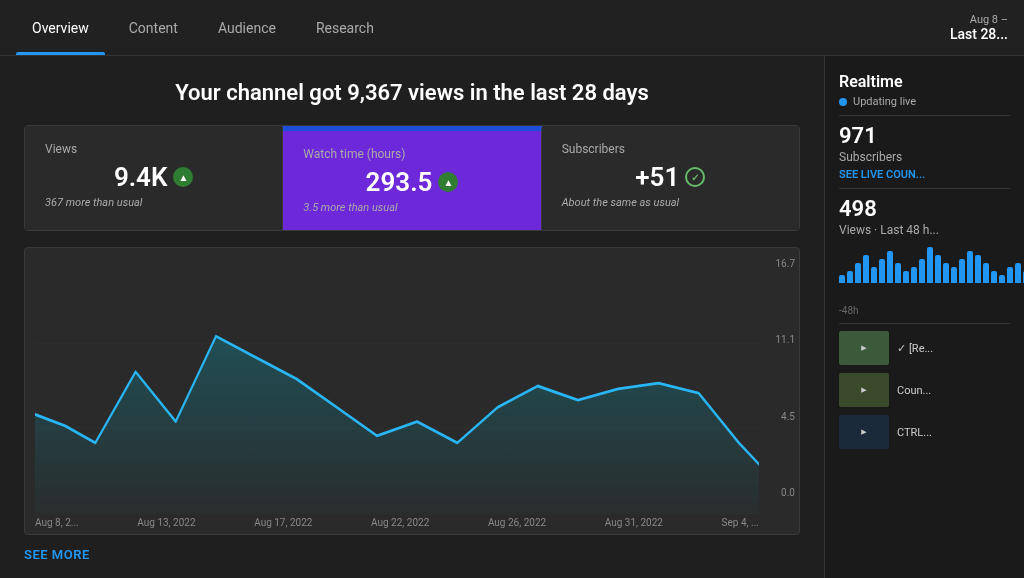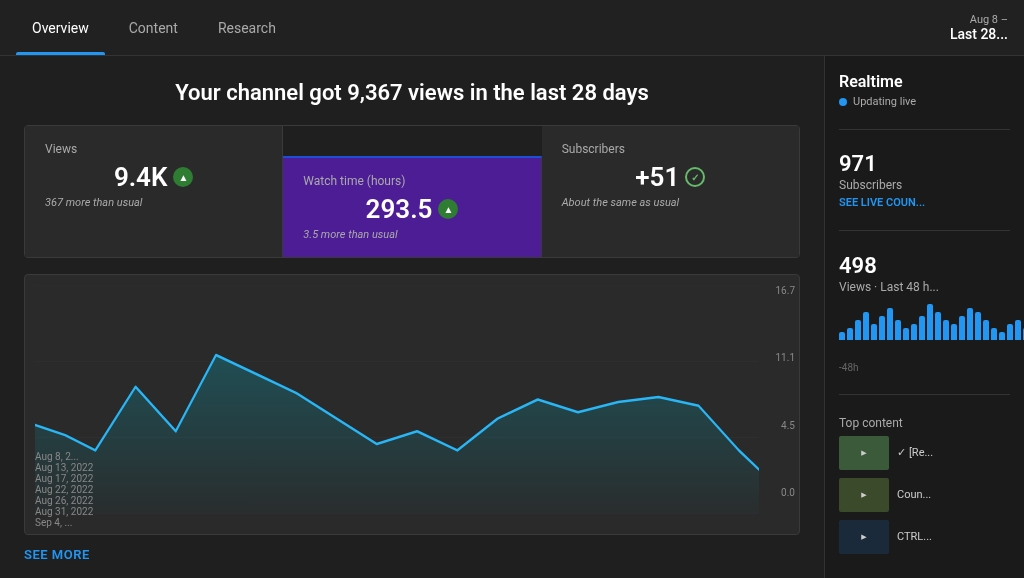--- a/index.html
+++ b/index.html
@@ -104,23 +104,22 @@
     }
     .stat-card {
       flex: 1;
       padding: 16px 20px;
       background: #2a2a2a;
       border-right: 1px solid #3a3a3a;
       text-align: left;
     }
     .stat-card:last-child { border-right: none; }
     .stat-card.active {
-      background: #4c1d95;
-      border-top: 2px solid #1d4ed8;
-      margin-top: 30px;
+      background: #6d28d9;
+      border-top: 5px solid #1d4ed8;
     }
     .stat-label {
       font-size: 12px;
       color: #aaa;
       margin-bottom: 6px;
     }
     .stat-value {
       font-size: 26px;
       font-weight: 600;
       color: #fff;
@@ -188,21 +187,20 @@
       font-size: 10px;
       color: #888;
     }
     .chart-x-labels {
       position: absolute;
       bottom: 6px;
       left: 10px;
       right: 40px;
       display: flex;
       justify-content: space-between;
-      flex-direction: column;
     }
     .chart-x-label {
       font-size: 10px;
       color: #888;
     }
 
     .see-more-btn {
       color: #2196f3;
       font-size: 13px;
       font-weight: 600;
@@ -216,21 +214,20 @@
     .right-panel {
       width: 200px;
       background: #1a1a1a;
       border-left: 1px solid #333;
       padding: 16px 14px;
       display: flex;
       flex-direction: column;
       gap: 7px;
       overflow-y: auto;
       flex-shrink: 0;
-      justify-content: space-between;
     }
     .realtime-title {
       font-size: 16px;
       font-weight: 600;
       color: #fff;
     }
     .realtime-status {
       display: flex;
       align-items: center;
       gap: 6px;
@@ -339,20 +336,23 @@
 </head>
 <body>
 
 <div class="top-nav">
   <div class="nav-tabs">
     <div class="nav-tab active">
       <span>Overview</span>
     </div>
     <div class="nav-tab">
       <span>Content</span>
+    </div>
+    <div class="nav-tab">
+      <span>Audience</span>
     </div>
     <div class="nav-tab">
       <span>Research</span>
     </div>
   </div>
   <div class="nav-right">
     <div class="date-label">Aug 8 –</div>
     <div class="date-value">Last 28...</div>
   </div>
 </div>
@@ -482,21 +482,20 @@
           <div class="mini-bar" style="height: 16px;"></div>
           <div class="mini-bar" style="height: 20px;"></div>
           <div class="mini-bar" style="height: 12px;"></div>
         </div>
       <div class="time-label">-48h</div>
     </div>
 
     <hr class="rt-divider">
 
     <div>
-      <div class="rt-section-title">Top content</div>
 
       <div class="top-content-item">
         <div class="thumb">
           <span class="thumb-text">▶</span>
         </div>
         <span class="top-content-label">✓ [Re...</span>
       </div>
 
       <div class="top-content-item">
         <div class="thumb thumb2">

